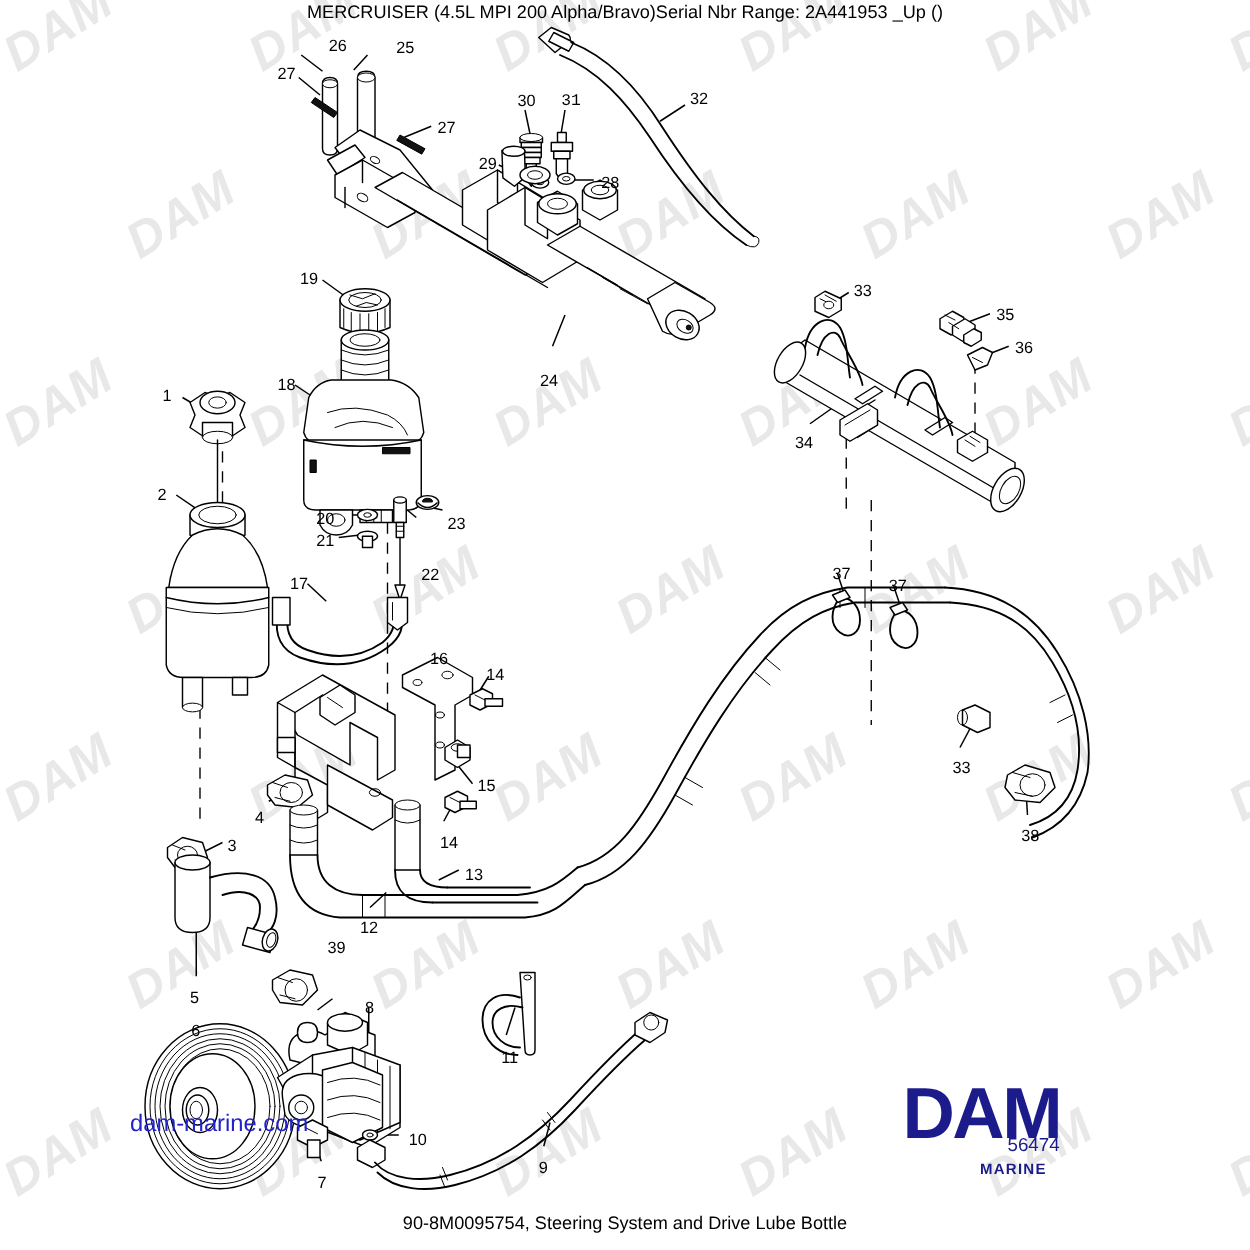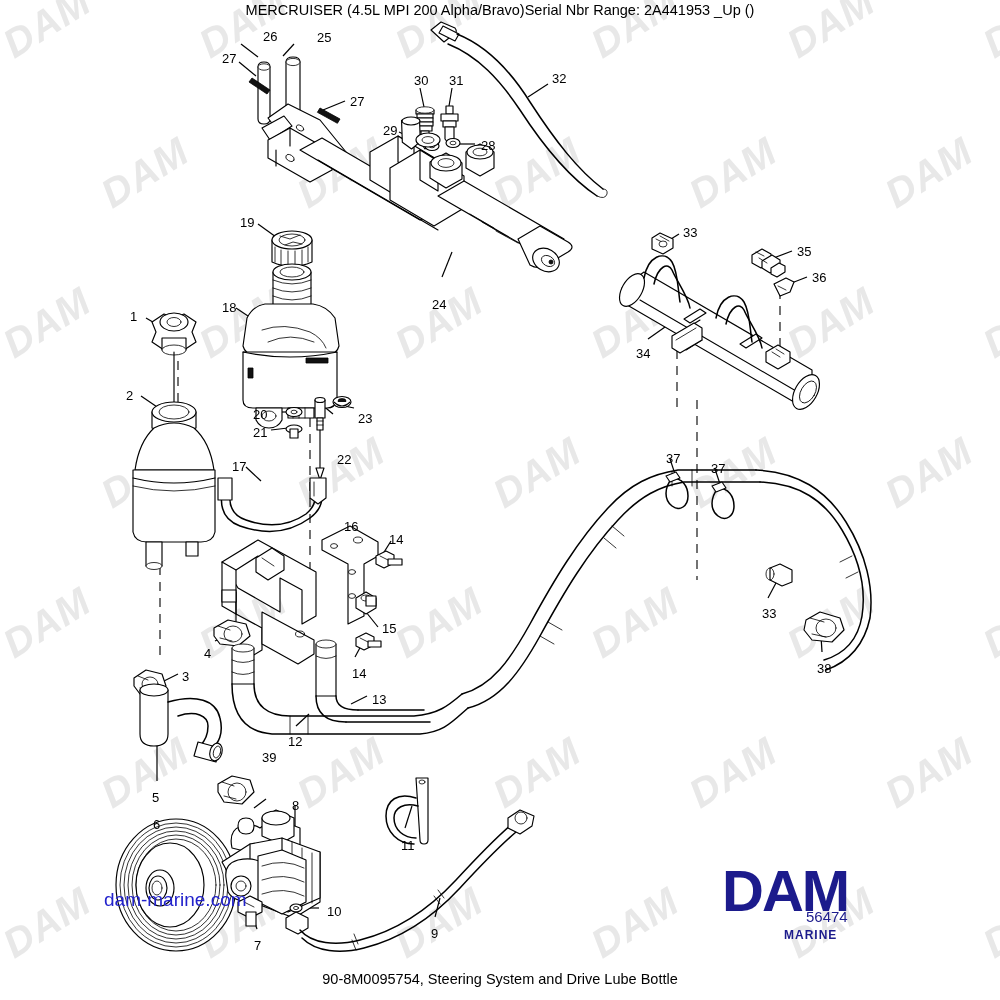--- a/index.html
+++ b/index.html
@@ -580,21 +580,21 @@
     <div class="callout" style="left: 253px; top: 424px;">21</div>
     <div class="callout" style="left: 337px; top: 403px; margin-top: 48px;">22</div>
     <div class="callout" style="left: 358px; top: 410px;">23</div>
     <div class="callout" style="left: 432px; top: 296px;">24</div>
     <div class="callout" style="left: 317px; top: 29px;">25</div>
     <div class="callout" style="left: 263px; top: 28px;">26</div>
     <div class="callout" style="left: 222px; top: 50px;">27</div>
     <div class="callout" style="left: 481px; top: 137px;">28</div>
     <div class="callout" style="left: 383px; top: 122px;">29</div>
     <div class="callout" style="left: 414px; top: 72px;">30</div>
-    <div class="callout" style="left: 449px; top: 72px;">31</div>
+    <div class="callout" style="left: 449px; top: 72px; font-family: Liberation Mono, monospace;">31</div>
     <div class="callout" style="left: 552px; top: 70px;">32</div>
     <div class="callout" style="left: 683px; top: 224px;">33</div>
     <div class="callout" style="left: 636px; top: 345px;">34</div>
     <div class="callout" style="left: 797px; top: 243px;">35</div>
     <div class="callout" style="left: 812px; top: 269px;">36</div>
     <div class="callout" style="left: 666px; top: 450px;">37</div>
     <div class="callout" style="left: 817px; top: 660px;">38</div>
     <div class="callout" style="left: 262px; top: 749px;">39</div>
     <div class="callout" style="left: 352px; top: 665px;">14</div>
     <div class="callout" style="left: 350px; top: 93px;">27</div>

